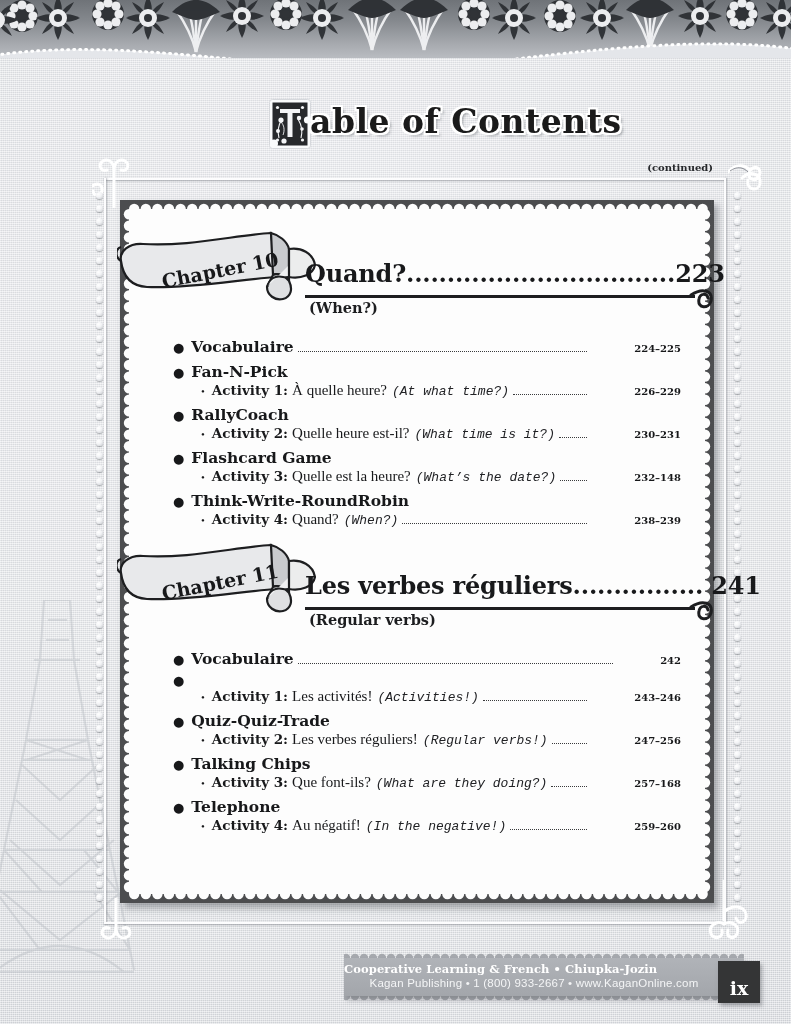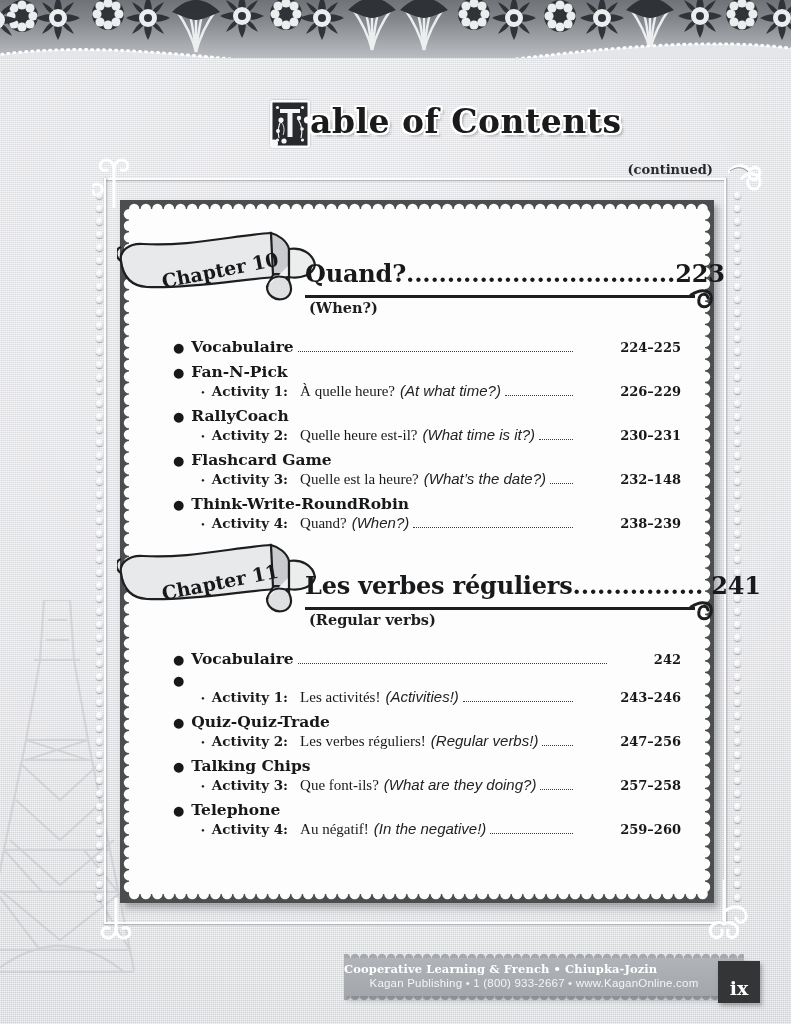--- a/index.html
+++ b/index.html
@@ -61,21 +61,21 @@
     color:#1b1b1b;
     text-shadow:
       2px 0 0 #fff,-2px 0 0 #fff,0 2px 0 #fff,0 -2px 0 #fff,
       2px 2px 0 #fff,-2px 2px 0 #fff,2px -2px 0 #fff,-2px -2px 0 #fff,
       3px 3px 3px rgba(90,94,100,.55);
     white-space:nowrap;
   }
   .continued{
     position:absolute;right:78px;top:162px;
     font-family:"DejaVu Serif",serif;
-    font-size:13px;font-weight:bold;color:#26282b;
+    font-size:10px;font-weight:bold;color:#26282b;
   }
 
   
   .frame-h{position:absolute;height:2px;background:#fdfdfe;box-shadow:0 1px 2px rgba(115,119,125,.55);}
   .frame-v{position:absolute;width:2px;background:#fdfdfe;box-shadow:1px 0 2px rgba(115,119,125,.55);}
 
   
   .stamp{
     position:absolute;left:120px;top:200px;width:594px;height:703px;
     background:#4c4d4f;
@@ -130,33 +130,33 @@
   }
   .ent-head .bul{font-size:13px;line-height:1;margin-right:7px;}
   .dots{
     flex:1 1 auto;min-width:6px;
     border-bottom:1.6px dotted #3a3b3d;
     margin:0 3px 4px 4px;
     height:.55em;
   }
   .pg{
     font-family:"DejaVu Serif",serif;
-    font-weight:bold;font-size:13px;color:#17181a;white-space:nowrap;margin-left:44px;
+    font-weight:bold;font-size:10px;color:#17181a;white-space:nowrap;margin-left:44px;
   }
   .act{
     display:flex;align-items:baseline;
     margin-left:28px;
     font-family:"Liberation Serif",serif;
     font-size:14.5px;color:#18191b;white-space:nowrap;
     margin-top:1px;
   }
   .act .bul2{font-size:11px;line-height:1;margin-right:7px;}
-  .act .aname{font-weight:bold;font-family:"DejaVu Serif",serif;font-size:13.5px;margin-right:12px;}
+  .act .aname{font-weight:bold;font-family:"DejaVu Serif",serif;font-size:13.5px;margin-right:4px;}
   .act .fr{font-family:"Liberation Serif",serif;font-size:15px;}
-  .act .en{font-style:italic;font-family:Liberation Sans, sans-serif;font-size:15px;margin-left:5px;color:#212225;}
+  .act .en{font-style:italic;font-family:Liberation Mono, monospace;font-size:13px;margin-left:5px;color:#212225;}
   .act .dots{border-bottom:1.6px dotted #3a3b3d;}
 
   .gap{height:14px;}
 
   
   .footer-band{
     position:absolute;left:344px;top:958px;width:400px;height:38px;
     background:linear-gradient(180deg,#b0b3b8 0%,#a3a6ab 100%);
     box-shadow:3px 4px 5px rgba(100,103,109,.45);
   }
@@ -852,21 +852,21 @@
             <div class="ent-head">
               <span class="bul">●</span>
               <span>Talking Chips</span>
             </div>
             <div class="act">
               <span class="bul2">•</span>
               <span class="aname">Activity 3:</span>
               <span class="fr">Que font-ils?</span>
               <span class="en">(What are they doing?)</span>
               <span class="dots"></span>
-              <span class="pg">257–258</span>
+              <span class="pg">257–168</span>
             </div>
           </div>
           <div class="gap" style="height: 5px;"></div>
           <div class="ent">
             <div class="ent-head">
               <span class="bul">●</span>
               <span>Telephone</span>
             </div>
             <div class="act">
               <span class="bul2">•</span>

